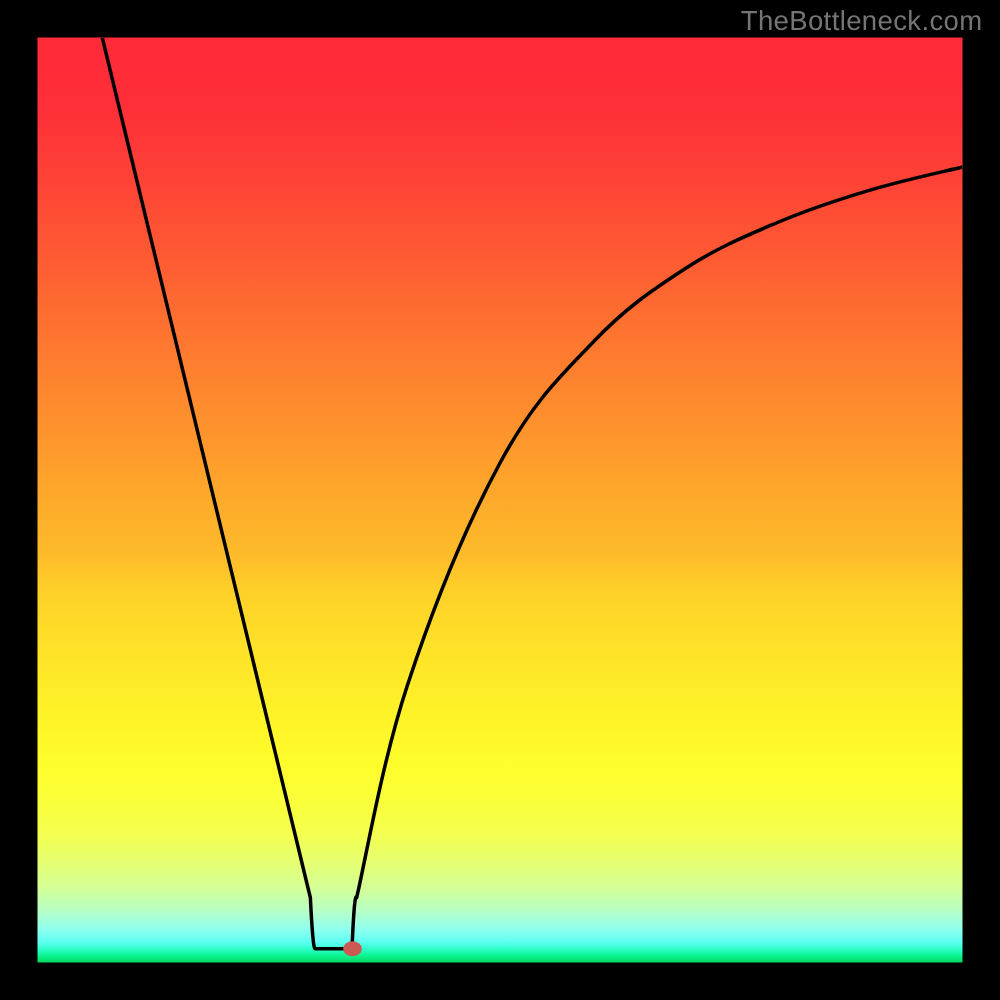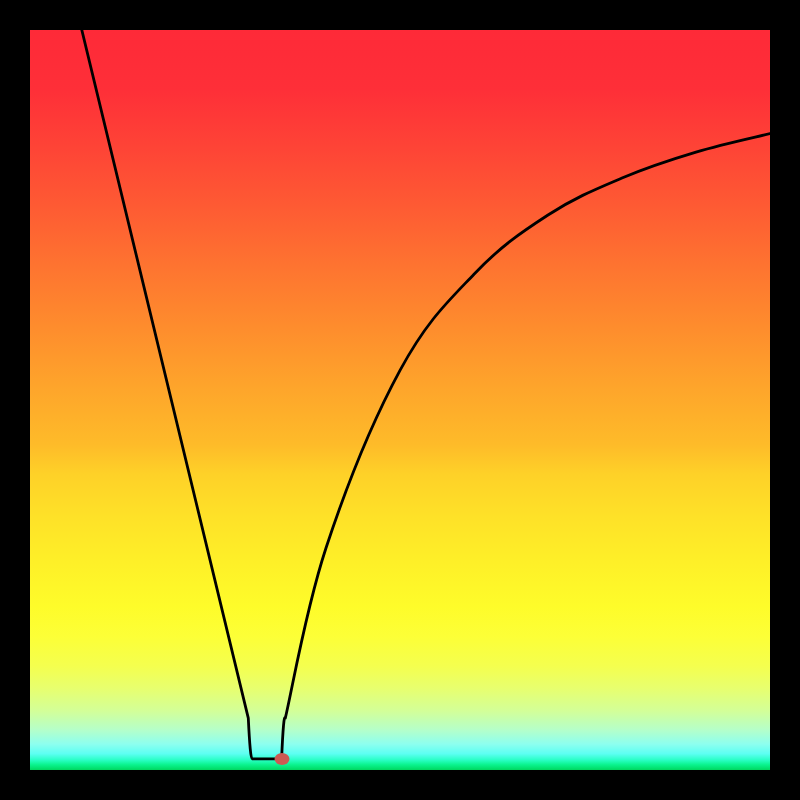--- a/index.html
+++ b/index.html
@@ -76,19 +76,20 @@
     background: #cc5a53;
     border-radius: 50%;
     transform: translate(-50%, -50%);
     z-index: 6;
   }
 </style>
 </head>
 <body>
 
 <div class="frame">
+  <div class="watermark">TheBottleneck.com</div>
   <div class="plot-area">
     <svg class="curve" viewBox="0 0 740 740" preserveAspectRatio="none">
       <path id="curve-path" fill="none" stroke="#000" stroke-width="2.8" stroke-linecap="round" stroke-linejoin="round" d="M 51.800000000000004 0 L 218.29999999999998 688.2 Q 220.29999999999998 728.9 222 728.9 L 251.60000000000002 728.9 Q 253.60000000000002 682.2 255.29999999999998 688.2 C 262.626 657.5640000000001 275.354 580.604 296 518 C 316.646 455.39599999999996 343.36 389.68399999999997 370 340.4 C 396.64 291.116 417.36 272.17199999999997 444 244.2 C 470.64 216.228 491.36 202.316 518 185 C 544.64 167.684 565.36 159.322 592 148 C 618.64 136.678 639.36 130.092 666 122.10000000000002 C 692.64 114.10800000000003 726.68 106.93000000000002 740 103.60000000000002"></path>
     </svg>
     <div class="marker" id="marker" style="left: 251.6px; top: 728.9px;"></div>
   </div>
 </div>
 
 </body></html>

